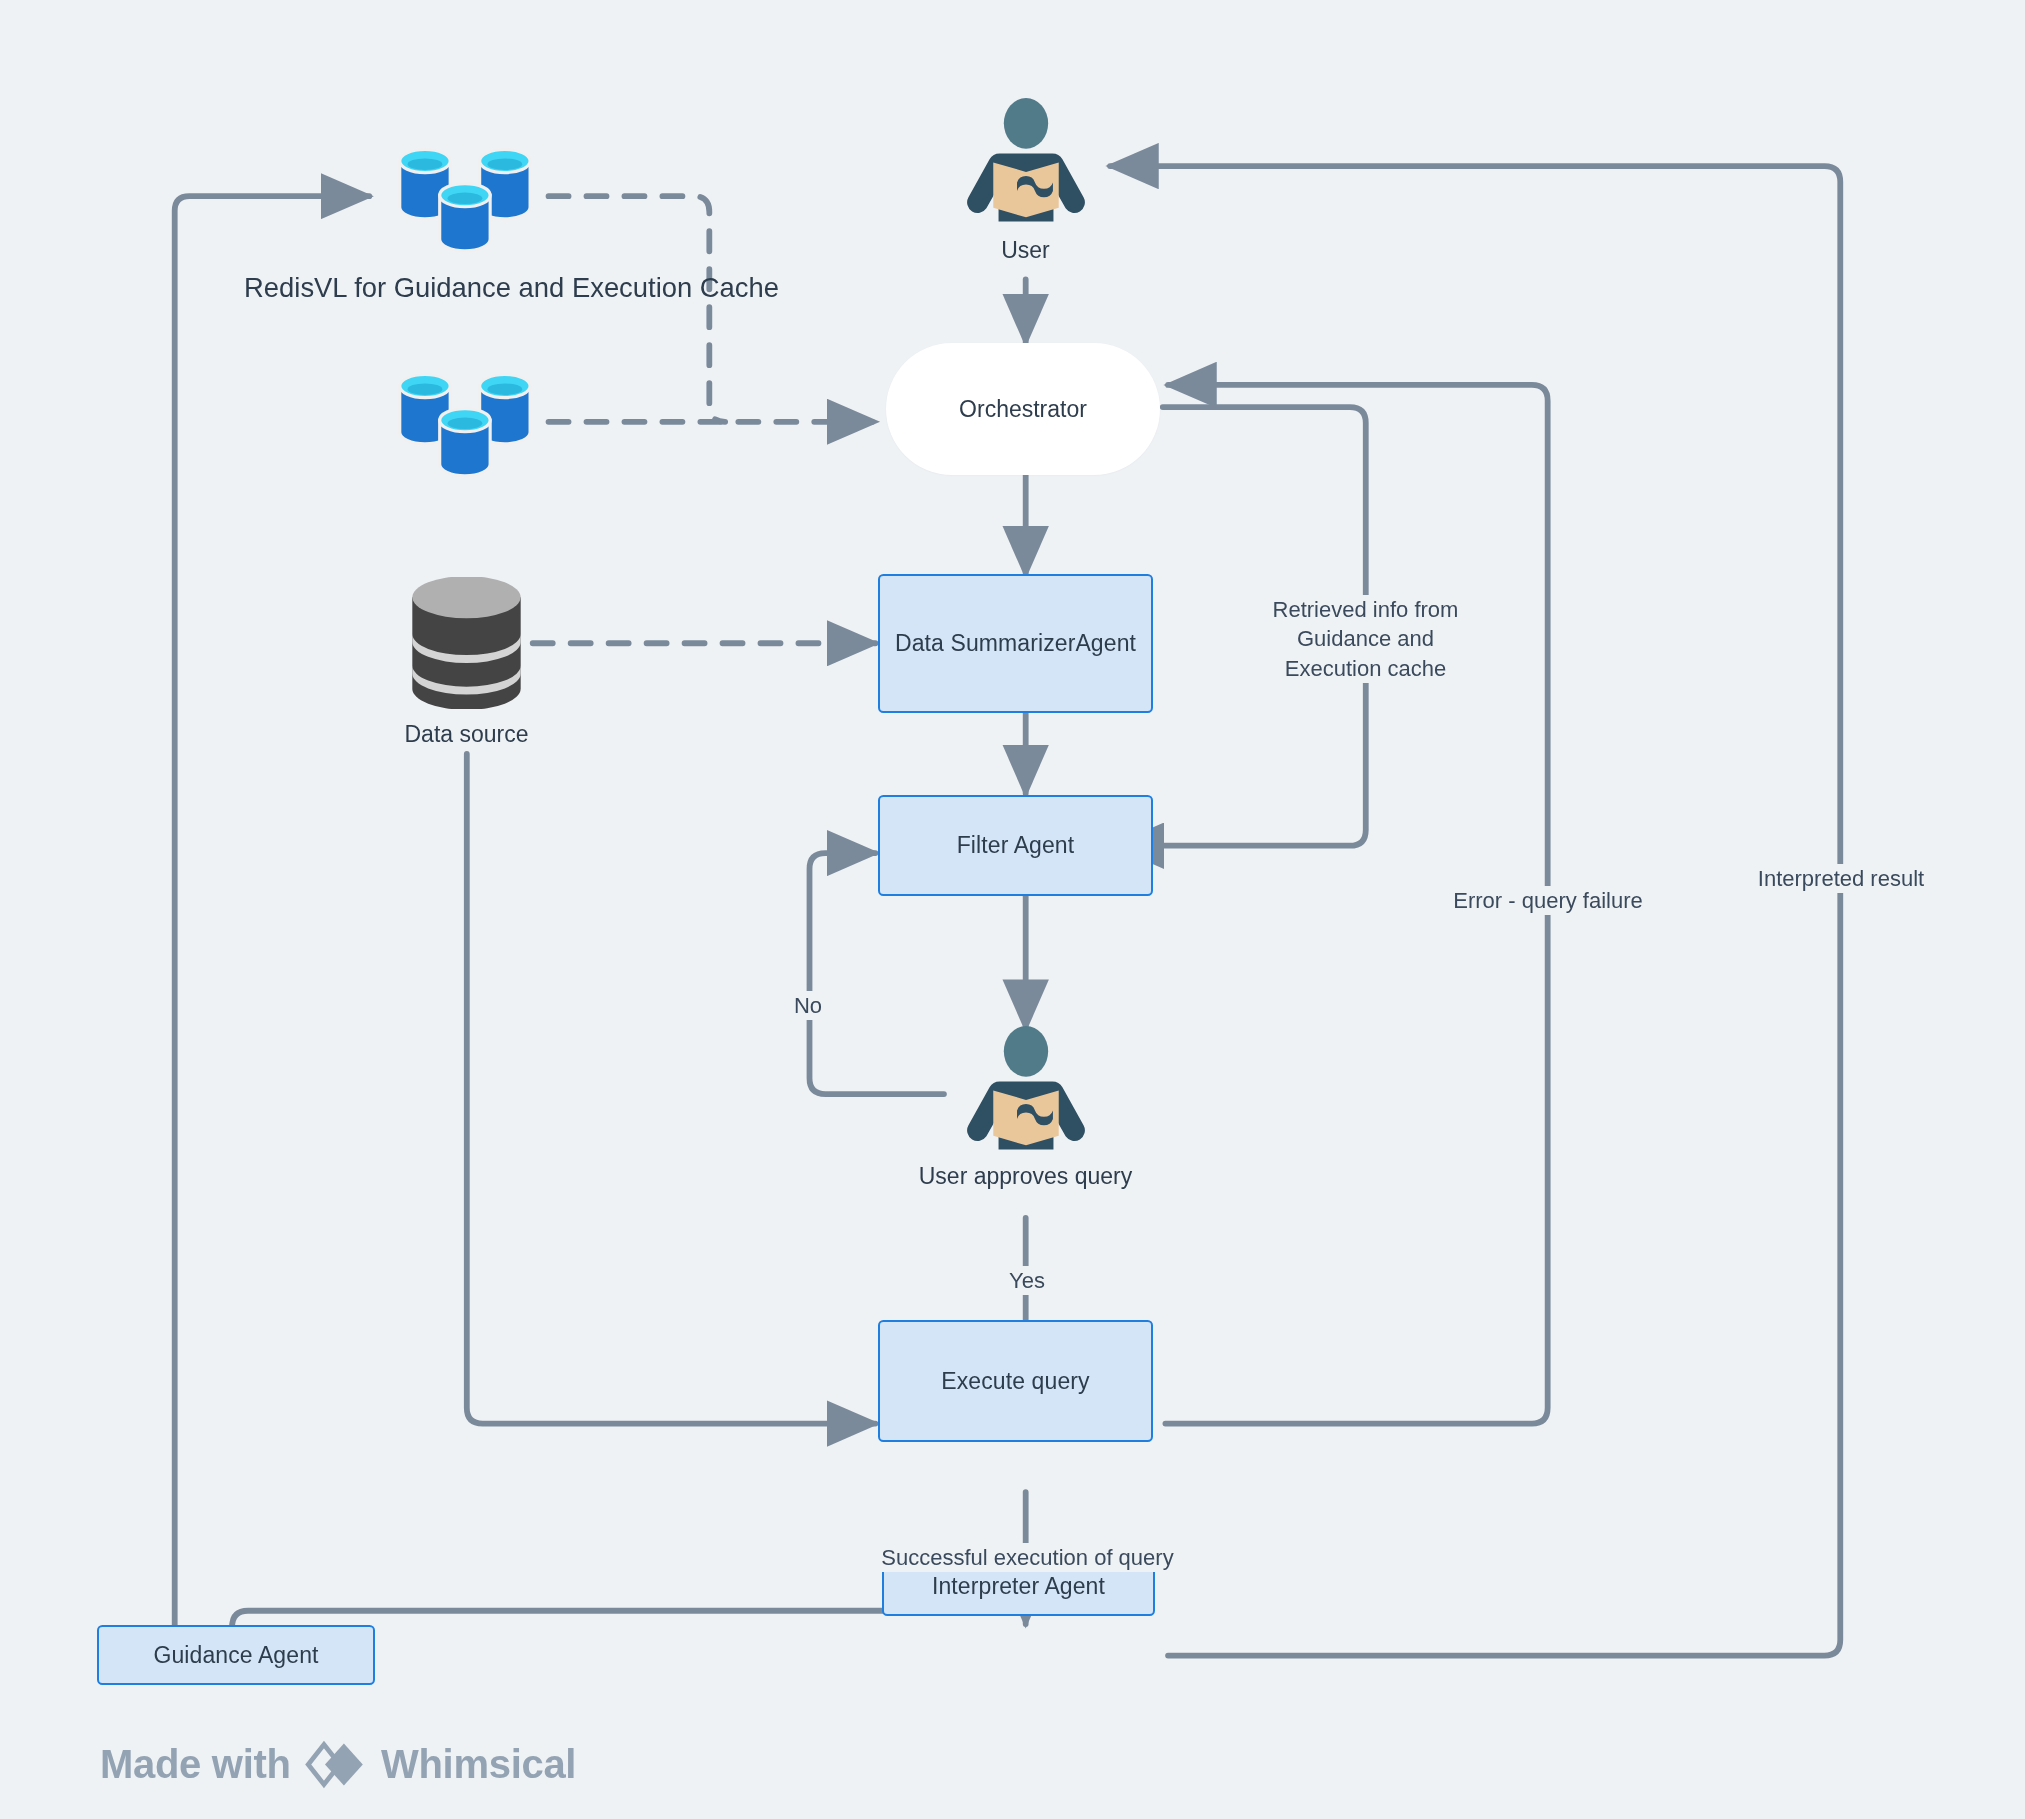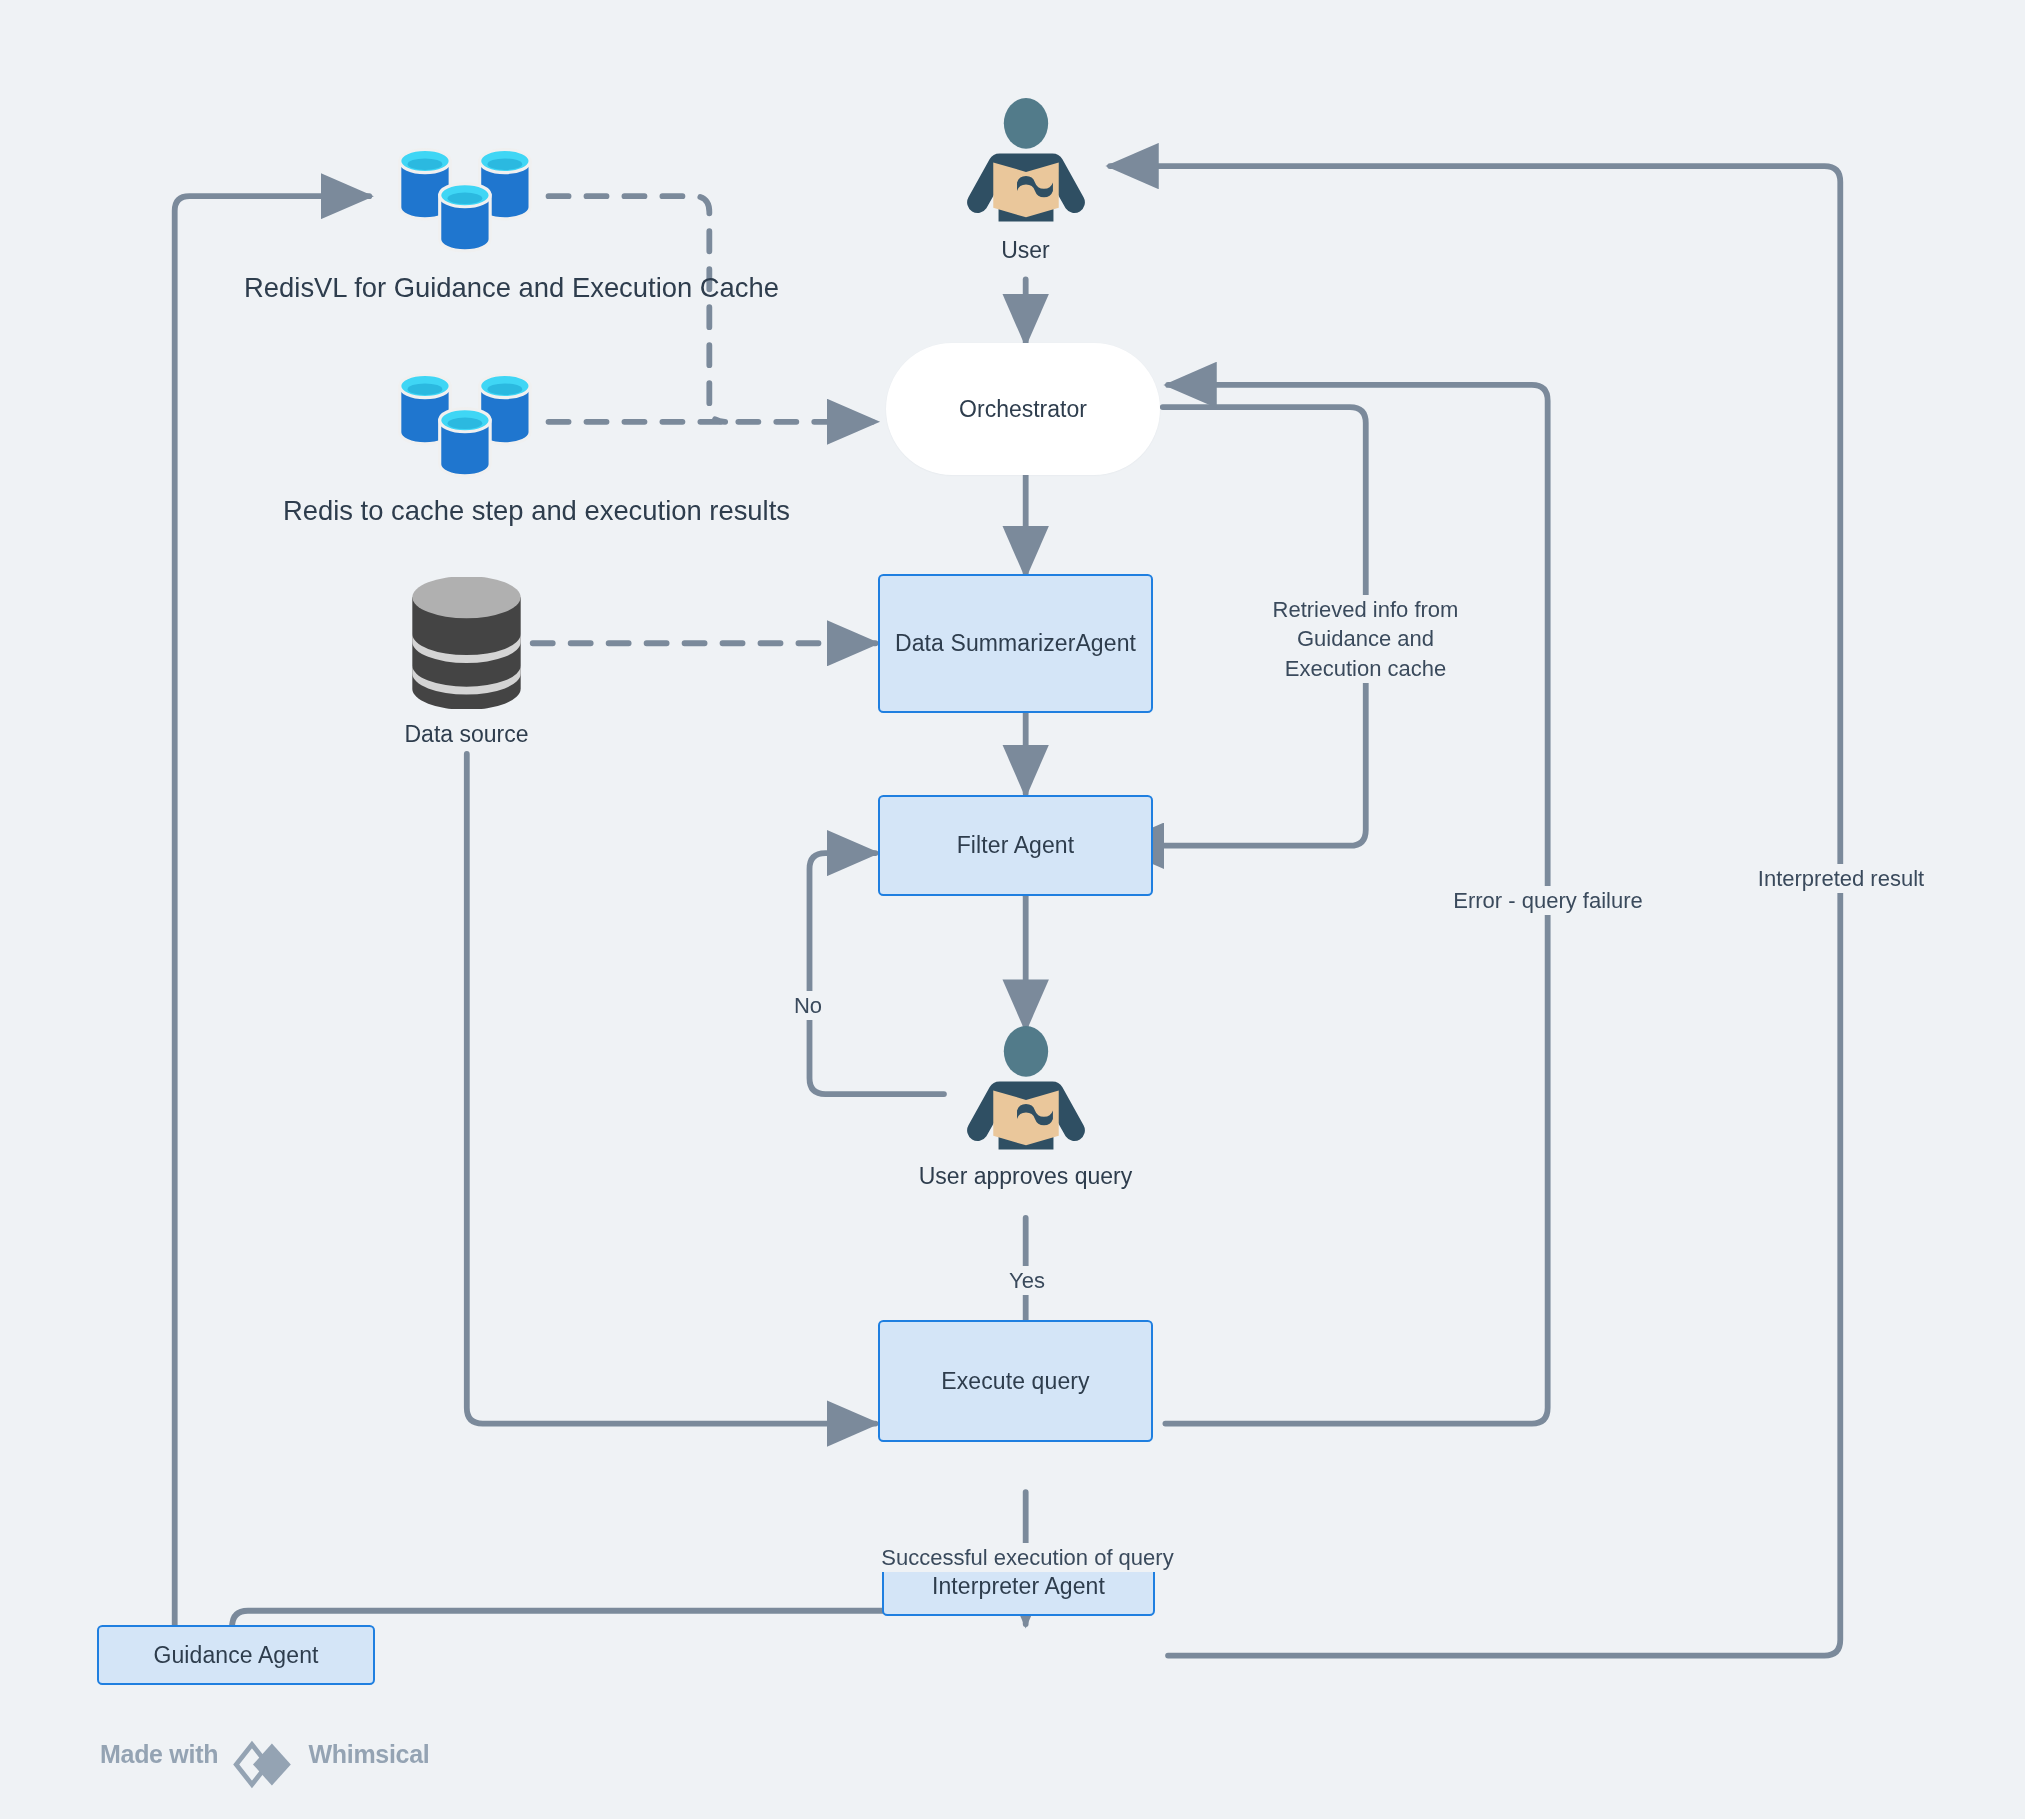--- a/index.html
+++ b/index.html
@@ -38,22 +38,22 @@
   }
   .node-caption{
     position:absolute;color:#2e3d4d;font-size:23px;text-align:center;
   }
   .big-caption{
     position:absolute;color:#2e3d4d;font-size:27.4px;text-align:right;white-space:nowrap;
   }
   .icon-wrap{position:absolute;}
 
   .whimsical{
-    position:absolute;display:flex;align-items:flex-start;gap:13.7px;
-    color:#94a3b3;font-size:25px;font-weight:bold;letter-spacing:-0.3px;
+    position:absolute;display:flex;align-items:center;gap:13.7px;
+    color:#94a3b3;font-size:40px;font-weight:bold;letter-spacing:-0.3px;
   }
 </style>
 </head>
 <body>
 
 <div id="canvas">
 
   <svg id="wires" viewBox="0 0 3840 3450">
     <defs>
       <marker id="ah" markerWidth="10" markerHeight="8" refX="8.4" refY="4" orient="auto" markerUnits="strokeWidth">
@@ -121,21 +121,20 @@
         <ellipse cx="66" cy="46" rx="33" ry="11" fill="#2bb9e0" stroke="none"></ellipse>
         <path d="M170 40 v88 a48 22 0 0 0 96 0 v-88 z" fill="#1f76cf"></path>
         <ellipse cx="218" cy="40" rx="48" ry="22" fill="#3fd6f5"></ellipse>
         <ellipse cx="218" cy="46" rx="33" ry="11" fill="#2bb9e0" stroke="none"></ellipse>
         <path d="M94 105 v84 a48 22 0 0 0 96 0 v-84 z" fill="#1f76cf"></path>
         <ellipse cx="142" cy="105" rx="48" ry="22" fill="#3fd6f5"></ellipse>
         <ellipse cx="142" cy="111" rx="33" ry="11" fill="#2bb9e0" stroke="none"></ellipse>
       </g>
     </svg>
   </div>
-  <div class="big-caption" style="left:210px;top:495px;width:580px;">Redis to cache step and execution results</div>
 
   <div class="icon-wrap" style="left:406px;top:577px;width:121px;height:132px;">
     <svg viewBox="0 0 230 250" width="121" height="132">
       <path d="M12 38 v174 a103 40 0 0 0 206 0 v-174 z" fill="#444444"></path>
       <ellipse cx="115" cy="38" rx="103" ry="40" fill="#b0b0b0"></ellipse>
       <path d="M12 108 a103 40 0 0 0 206 0 v15 a103 40 0 0 1 -206 0 z" fill="#d4d4d4"></path>
       <path d="M12 168 a103 40 0 0 0 206 0 v15 a103 40 0 0 1 -206 0 z" fill="#d4d4d4"></path>
     </svg>
   </div>
   <div class="node-caption" style="left:348px;top:721px;width:237px;">Data source</div>

